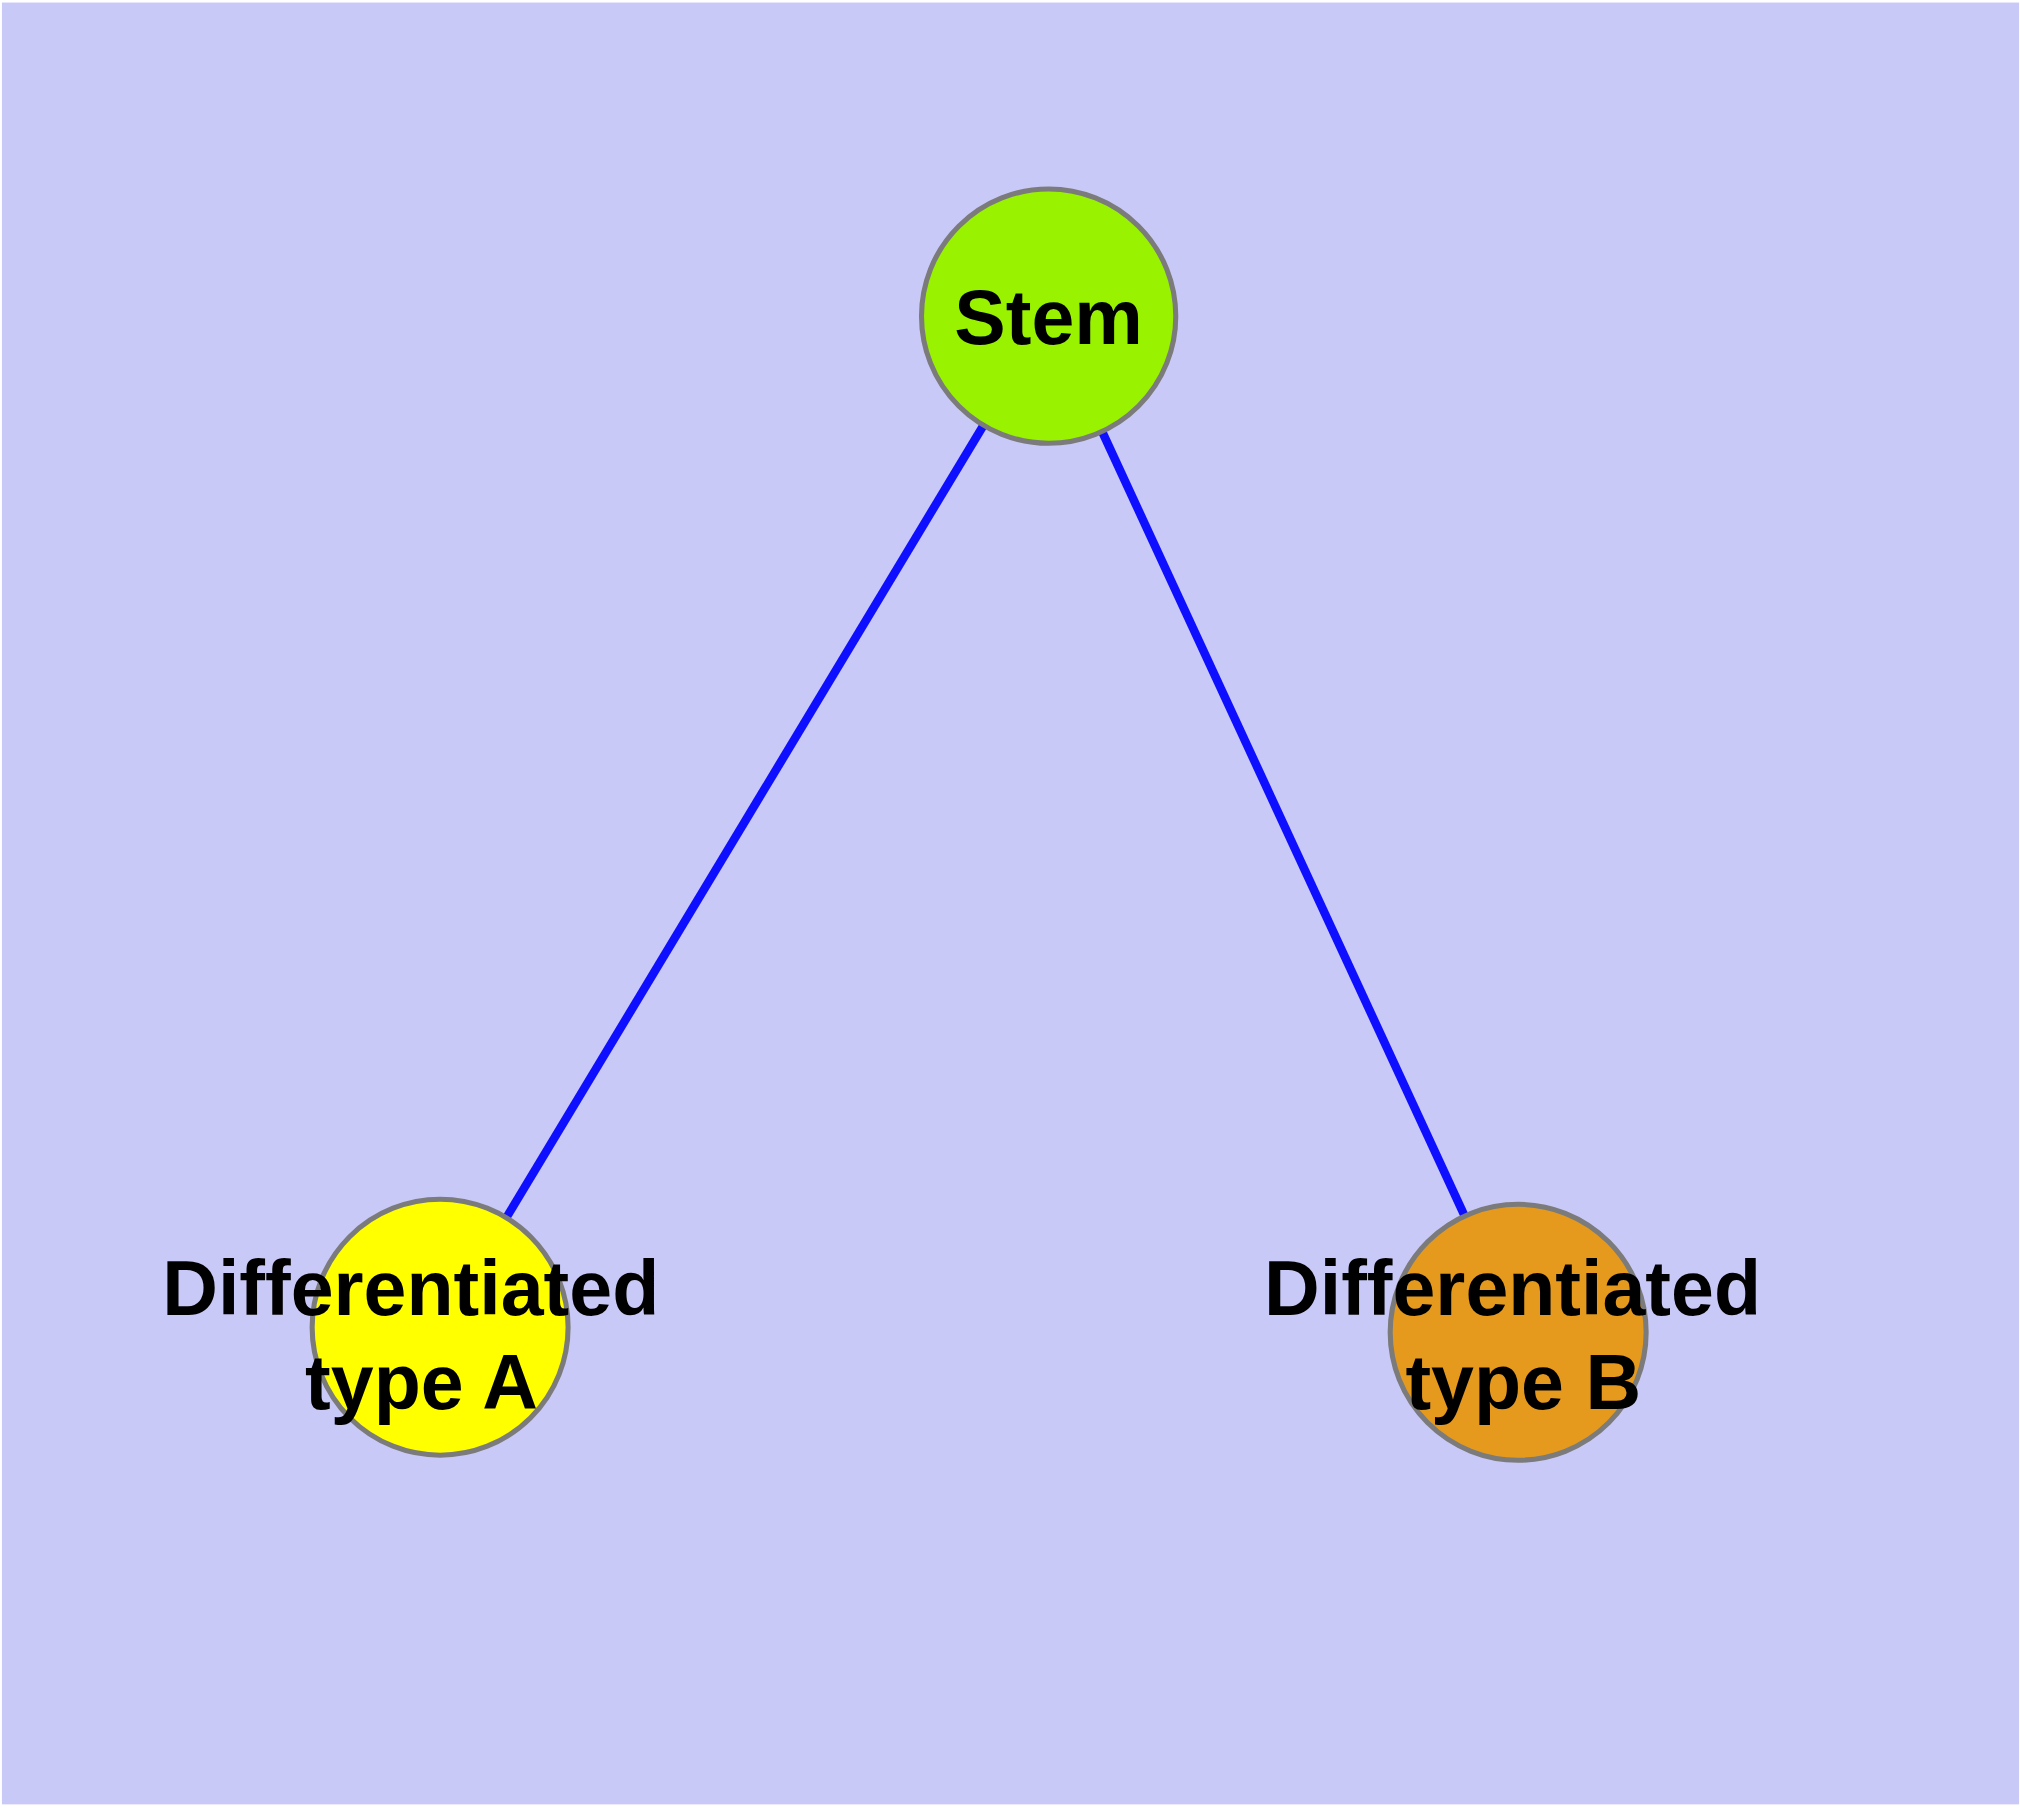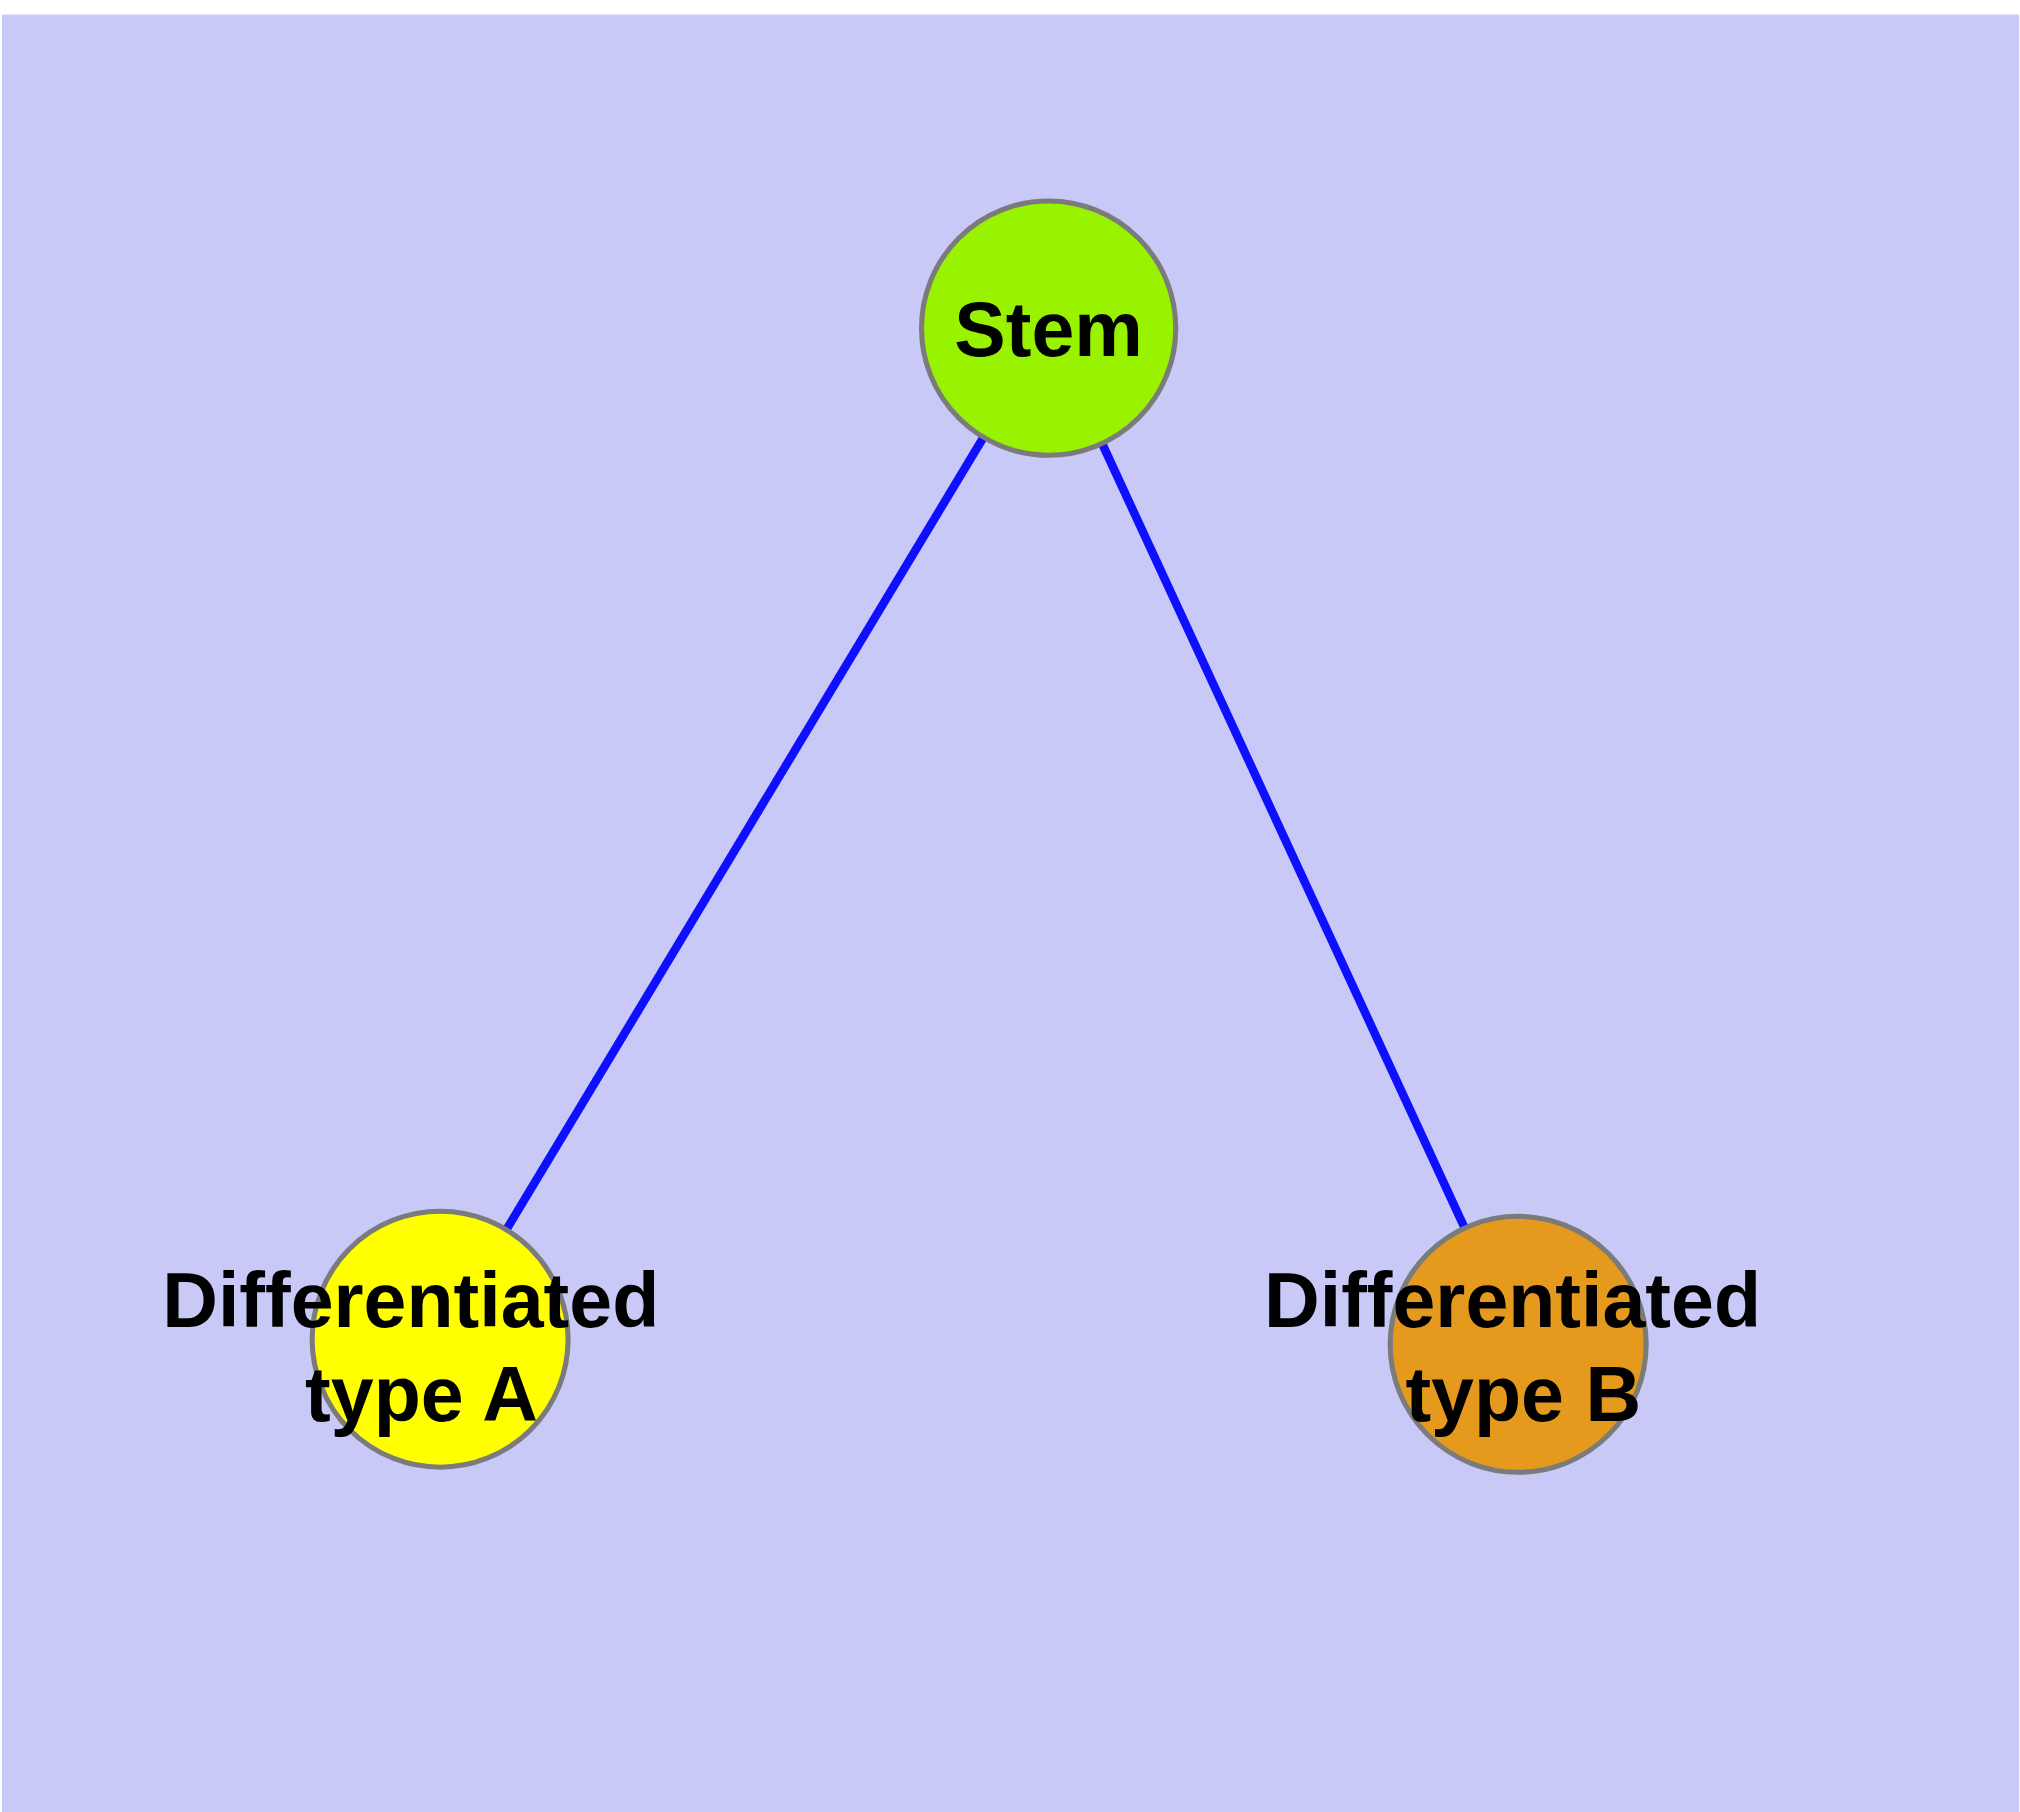--- a/index.html
+++ b/index.html
@@ -7,21 +7,20 @@
     padding: 0;
     background: #ffffff;
     width: 2021px;
     height: 1812px;
     overflow: hidden;
   }
   .stage {
     width: 2021px;
     height: 1703px;
     position: relative;
-    margin-top: 12px;
   }
   svg { display: block; }
   .edge {
     stroke-width: 10;
     stroke-linecap: butt;
   }
   .node-circle {
     stroke-width: 6;
   }
   .node-label {

